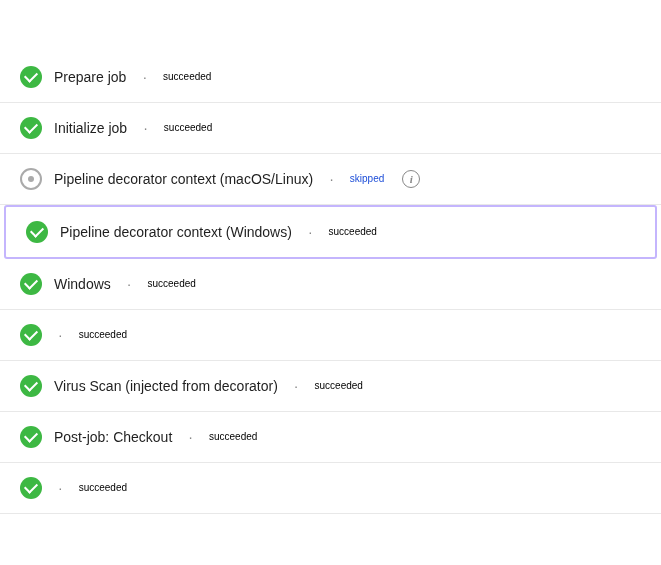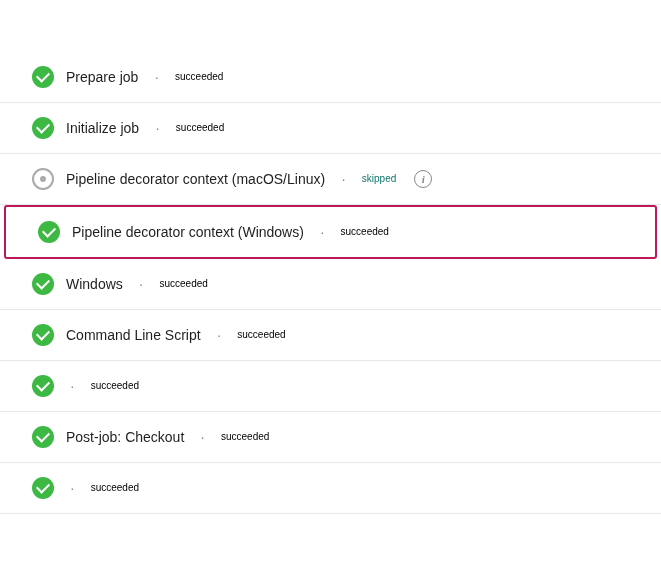--- a/index.html
+++ b/index.html
@@ -13,27 +13,27 @@
       justify-content: center;
       padding: 10px 0;
     }
     .job-list {
       width: 100%;
       background: #fff;
     }
     .job-item {
       display: flex;
       align-items: center;
-      padding: 14px 32px;
+      padding: 14px 20px;
       border-bottom: 1px solid #e8e8e8;
       gap: 12px;
       position: relative;
     }
     .job-item.highlighted {
-      border: 2px solid #be185d;
+      border: 2px solid #c4b5fd;
       border-radius: 3px;
       margin: 0 4px;
     }
     .status-icon {
       width: 22px;
       height: 22px;
       flex-shrink: 0;
       display: flex;
       align-items: center;
       justify-content: center;
@@ -82,21 +82,21 @@
     }
     .separator {
       font-size: 14px;
       color: #888;
       margin: 0 4px;
     }
     .status-text {
       font-size: 10px;
     }
     .status-skipped {
-      color: #0f766e;
+      color: #1d4ed8;
     }
     .info-icon {
       margin-left: 6px;
       width: 18px;
       height: 18px;
       border-radius: 50%;
       border: 1.5px solid #888;
       display: inline-flex;
       align-items: center;
       justify-content: center;
@@ -150,28 +150,28 @@
         <div class="icon-success"></div>
       </div>
       <span class="job-label">Windows</span>
       <span class="separator">·</span>
       <span class="status-text status-success">succeeded</span>
     </div>
     <div class="job-item">
       <div class="status-icon">
         <div class="icon-success"></div>
       </div>
-      <span class="job-label">Command Line Script</span>
       <span class="separator">·</span>
       <span class="status-text status-success">succeeded</span>
     </div>
     <div class="job-item">
       <div class="status-icon">
         <div class="icon-success"></div>
       </div>
+      <span class="job-label">Virus Scan (injected from decorator)</span>
       <span class="separator">·</span>
       <span class="status-text status-success">succeeded</span>
     </div>
     <div class="job-item">
       <div class="status-icon">
         <div class="icon-success"></div>
       </div>
       <span class="job-label">Post-job: Checkout</span>
       <span class="separator">·</span>
       <span class="status-text status-success">succeeded</span>

